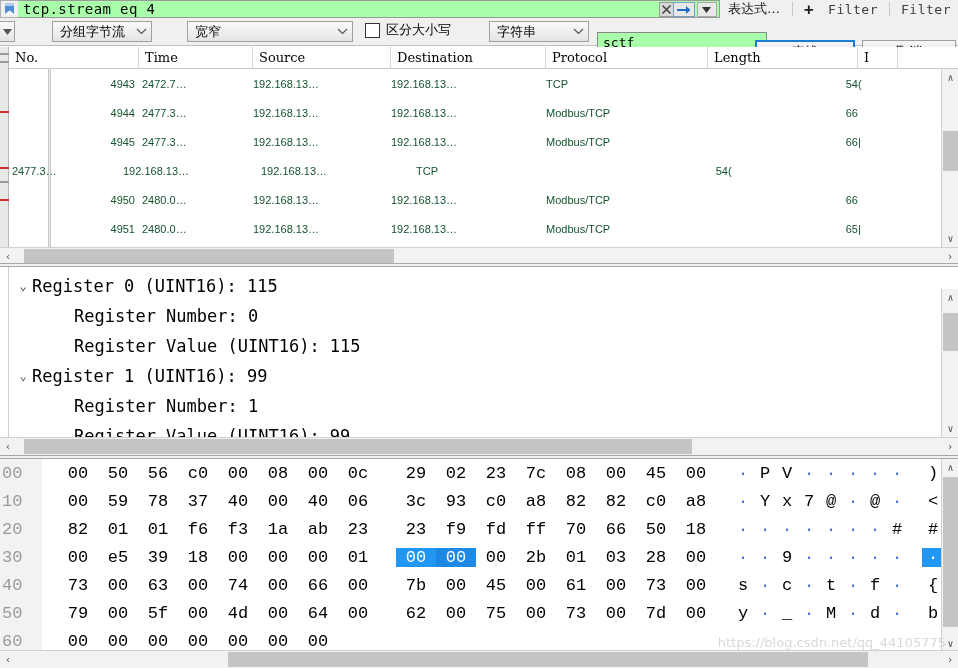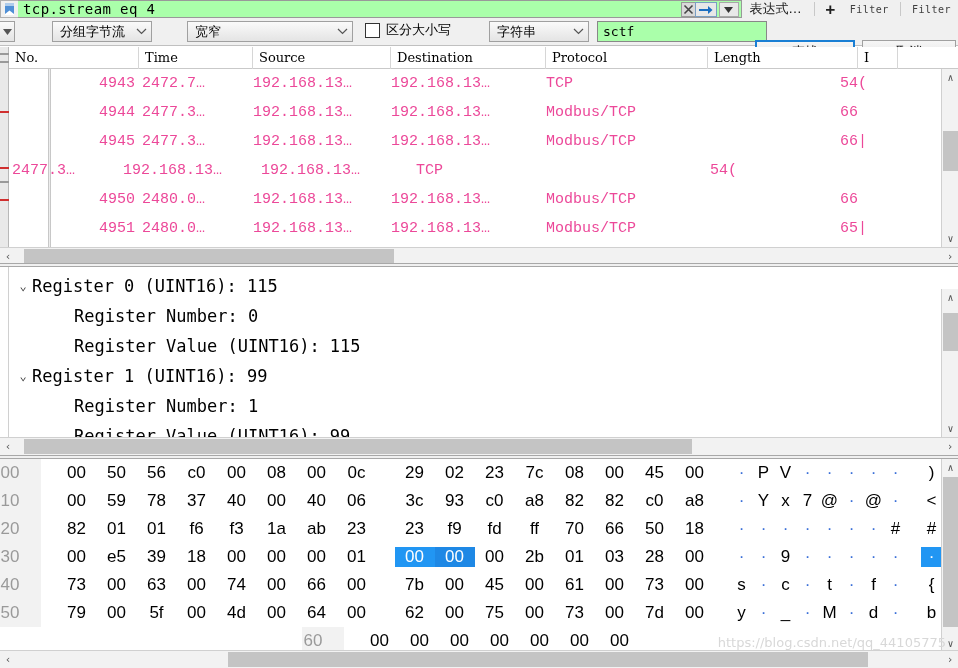--- a/index.html
+++ b/index.html
@@ -55,21 +55,21 @@
   }
   .expr-btn{
     flex:0 0 auto;padding:0 8px;
     background:#f0f0f0;
     display:flex;align-items:center;
     font-family:"DejaVu Sans",sans-serif;font-size:13px;color:#202020;
   }
   .tb-sep{width:1px;background:#c8c8c8;margin:2px 4px;flex:0 0 1px;}
   .tb-item{
     flex:0 0 auto;padding:0 7px;display:flex;align-items:center;
-    font-family:"DejaVu Sans Mono",monospace;font-size:10px;color:#404040;
+    font-family:"DejaVu Sans Mono",monospace;font-size:13px;color:#404040;
     letter-spacing:0.5px;
   }
   .tb-plus{font-size:16px;color:#202020;font-weight:bold;}
 
   
   .find-bar{
     position:absolute;left:0;top:18px;width:958px;height:28px;
     background:#f0f0f0;border-bottom:1px solid #c0c0c0;
     box-sizing:border-box;
     display:flex;align-items:center;
@@ -87,21 +87,21 @@
     background:linear-gradient(#fafafa,#e4e4e4);border:1px solid #a0a0a0;
     box-sizing:border-box;display:flex;align-items:center;justify-content:center;
     color:#555;font-size:10px;}
   #combo-packetbytes{position:absolute;left:52px;top:3px;width:100px;}
   #combo-width{position:absolute;left:187px;top:3px;width:166px;}
   .chk-wrap{position:absolute;left:365px;top:3px;display:flex;align-items:center;gap:6px;}
   .chk-box{width:15px;height:15px;background:#fff;border:1px solid #333;box-sizing:border-box;}
   .chk-label{font-family:"DejaVu Sans",sans-serif;font-size:13px;color:#000;}
   #combo-string{position:absolute;left:489px;top:3px;width:100px;}
   .find-input{
-    position:absolute;left:597px;top:3px;width:170px;height:21px;
+    position:absolute;left:597px;top:14px;width:170px;height:21px;
     box-sizing:border-box;background:#aaffaa;border:1px solid #888;
     display:flex;align-items:center;padding-left:5px;
     font-family:"DejaVu Sans Mono",monospace;font-size:13px;color:#000;
   }
   .btn{
     height:23px;box-sizing:border-box;
     background:linear-gradient(#f6f6f6,#e2e2e2);
     display:flex;align-items:center;justify-content:center;
     font-family:"DejaVu Sans",sans-serif;font-size:13px;color:#000;margin-top:20px;
   }
@@ -123,21 +123,21 @@
     position:absolute;left:9px;top:0;right:0;height:22px;
     background:#ffffff;border-bottom:1px solid #c9c9c9;
     box-sizing:border-box;
     display:flex;align-items:center;
     font-family:"DejaVu Serif",serif;font-size:13px;color:#000;
   }
   .pl-th{height:22px;display:flex;align-items:center;padding-left:6px;
     border-right:1px solid #d6d6d6;box-sizing:border-box;flex:0 0 auto;}
   .pl-body{position:absolute;left:9px;top:22px;right:17px;bottom:18px;overflow:hidden;}
   .pl-row{height:29px;display:flex;align-items:center;
-    font-family:Liberation Mono, monospace;font-size:15px;color:#ec4899;white-space:nowrap;}
+    font-family:Liberation Sans, sans-serif;font-size:11px;color:#14532d;white-space:nowrap;}
   .c-no{width:130px;text-align:right;padding-right:4px;box-sizing:border-box;}
   .c-time{width:114px;text-align:left;padding-left:3px;box-sizing:border-box;}
   .c-src{width:138px;box-sizing:border-box;}
   .c-dst{width:155px;box-sizing:border-box;}
   .c-proto{width:162px;box-sizing:border-box;}
   .c-len{width:150px;text-align:right;box-sizing:border-box;}
   .c-info{width:40px;box-sizing:border-box;overflow:hidden;}
   .vrule{position:absolute;left:48px;top:22px;width:3px;bottom:18px;
     background:linear-gradient(90deg,#b5b5b5,#ededed,#b5b5b5);}
 
@@ -180,21 +180,21 @@
     color:#333;font-size:12px;flex:0 0 18px;}
   .dt-indent2{padding-left:60px;}
 
   
   .hex-pane{
     position:absolute;left:0;top:459px;width:958px;height:209px;
     background:#ffffff;overflow:hidden;
   }
   .hex-body{position:absolute;left:0;top:0;right:17px;bottom:16px;overflow:hidden;}
   .hex-row{height:28px;display:flex;align-items:center;white-space:nowrap;
-    font-family:Liberation Sans, sans-serif;font-size:17px;color:#000;justify-content:center;}
+    font-family:Liberation Mono, monospace;font-size:17px;color:#000;}
   .hex-off{width:42px;flex:0 0 42px;color:#9a9a9a;padding-left:2px;box-sizing:border-box;
     background:#f2f2f2;height:28px;display:flex;align-items:center;}
   .hex-b{width:40px;flex:0 0 40px;text-align:center;}
   .hex-gap{width:18px;flex:0 0 18px;}
   .hex-lead{width:16px;flex:0 0 16px;}
   .hex-asc-gap{width:16px;flex:0 0 16px;}
   .hex-a{width:22px;flex:0 0 22px;text-align:center;}
   .hex-a.dot{color:#3a6fd8;}
   .hex-asc-mid{width:14px;flex:0 0 14px;}
   .sel{background:#2196f3;color:#ffffff;}

